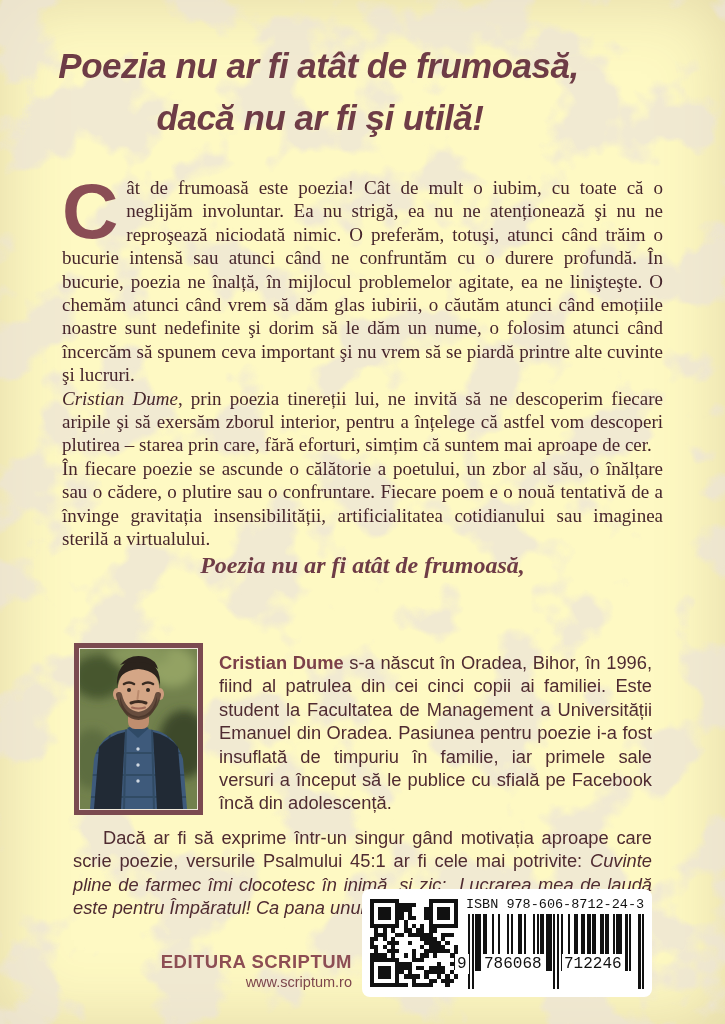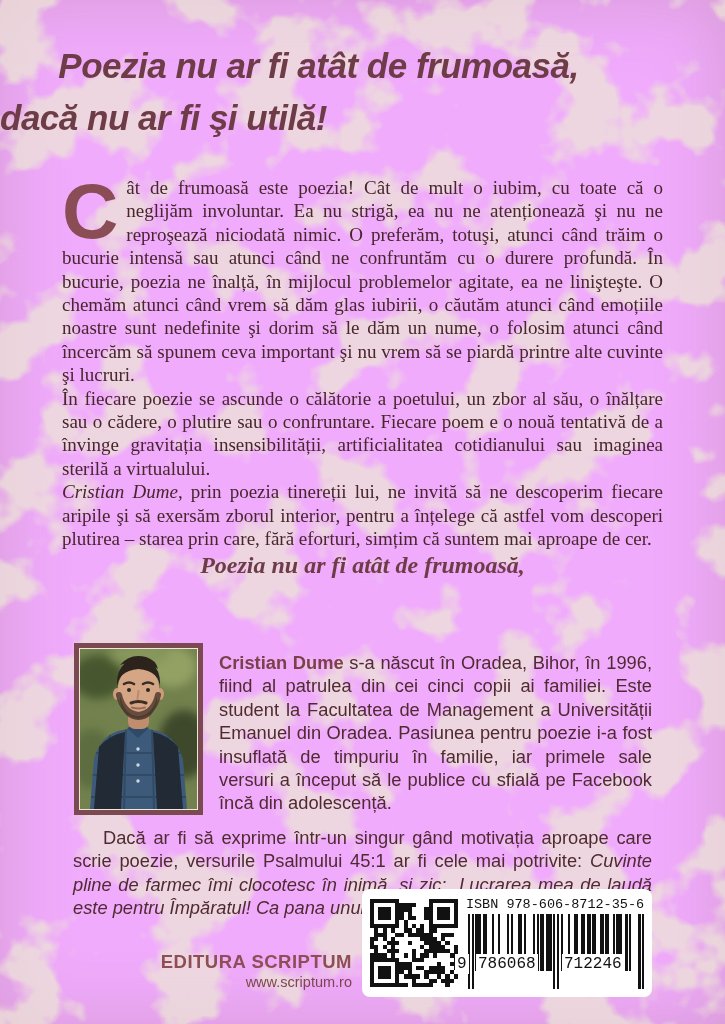--- a/index.html
+++ b/index.html
@@ -1,30 +1,30 @@
 <!DOCTYPE html>
 <html><head>
 <meta charset="utf-8">
 <style>
   html,body{margin:0;padding:0;background:#888;}
   .cover{
     position:relative; width:725px; height:1024px; margin:0 auto;
-    background:#f0abfc; overflow:hidden;
+    background:#fef9c3; overflow:hidden;
     font-family:"Liberation Serif", serif;
     box-shadow: inset 0 0 70px rgba(122,94,62,.22);
   }
   .texture{position:absolute; inset:0; width:725px; height:1024px; pointer-events:none;}
   .layer{position:absolute;}
 
   
   .headline{position:absolute; top:46px; left:0; right:0; color:#6e3c46;
     font-family:"Liberation Sans", sans-serif; font-weight:bold; font-style:italic;
     font-size:35px; letter-spacing:-0.5px;}
   .headline .l1{text-align:center; padding-right:88px;}
-  .headline .l2{text-align:left; padding-right:85px; margin-top:12px;}
+  .headline .l2{text-align:center; padding-right:85px; margin-top:12px;}
 
   
   .bodycopy{position:absolute; top:176px; left:62px; width:601px;
     color:#47262c; font-size:19px; line-height:23.4px; text-align:justify;}
   .bodycopy p{margin:0;}
   .dropcap{float:left; color:#8a4d55; font-family:"Liberation Sans", sans-serif;
     font-weight:bold; font-size:78px; line-height:62px; padding:4px 8px 0 0;}
   .serif-italic{font-style:italic;}
 
   
@@ -78,22 +78,22 @@
     <rect x="0" y="0" width="725" height="1024" filter="url(#mottle)" opacity="0.75"></rect>
   </svg>
 
   <div class="headline layer">
     <div class="l1">Poezia nu ar fi atât de frumoasă,</div>
     <div class="l2">dacă nu ar fi şi utilă!</div>
   </div>
 
   <div class="bodycopy layer">
     <p><span class="dropcap">C</span><span>ât de frumoasă este poezia! Cât de mult o iubim, cu toate că o neglijăm involuntar. Ea nu strigă, ea nu ne atenționează şi nu ne reproşează niciodată nimic. O preferăm, totuşi, atunci când trăim o bucurie intensă sau atunci când ne confruntăm cu o durere profundă. În bucurie, poezia ne înalță, în mijlocul problemelor agitate, ea ne linişteşte. O chemăm atunci când vrem să dăm glas iubirii, o căutăm atunci când emoțiile noastre sunt nedefinite şi dorim să le dăm un nume, o folosim atunci când încercăm să spunem ceva important şi nu vrem să se piardă printre alte cuvinte şi lucruri.</span></p>
+    <p><span class="serif-italic">Cristian Dume</span><span>, prin poezia tinereții lui, ne invită să ne descoperim fiecare aripile şi să exersăm zborul interior, pentru a înțelege că astfel vom descoperi plutirea – starea prin care, fără eforturi, simțim că suntem mai aproape de cer.</span></p>
     <p><span>În fiecare poezie se ascunde o călătorie a poetului, un zbor al său, o înălțare sau o cădere, o plutire sau o confruntare. Fiecare poem e o nouă tentativă de a învinge gravitația insensibilității, artificialitatea cotidianului sau imaginea sterilă a virtualului.</span></p>
-    <p><span class="serif-italic">Cristian Dume</span><span>, prin poezia tinereții lui, ne invită să ne descoperim fiecare aripile şi să exersăm zborul interior, pentru a înțelege că astfel vom descoperi plutirea – starea prin care, fără eforturi, simțim că suntem mai aproape de cer.</span></p>
   </div>
 
   <div class="quote layer">
     <div>Poezia nu ar fi atât de frumoasă,</div>
   </div>
 
   <div class="bio layer">
     <div class="photo-frame">
       <svg width="117" height="160" viewBox="0 0 117 160">
         <defs>
@@ -592,21 +592,21 @@
         <div class="on"></div>
         <div class="on"></div>
         <div></div>
         <div></div>
         <div></div>
         <div class="on"></div>
         <div></div>
         <div></div>
       </div>
     <div class="ean">
-      <div class="isbn-label">ISBN 978-606-8712-35-6</div>
+      <div class="isbn-label">ISBN 978-606-8712-24-3</div>
       <div class="bars" id="ean-bars">
           <span style="left: 0px; width: 2.15263px; height: 75px;"></span>
           <span style="left: 3.70526px; width: 2.15263px; height: 75px;"></span>
           <span style="left: 7.41053px; width: 2.15263px; height: 57px;"></span>
           <span style="left: 9.26316px; width: 2.15263px; height: 57px;"></span>
           <span style="left: 11.1158px; width: 2.15263px; height: 57px;"></span>
           <span style="left: 14.8211px; width: 2.15263px; height: 57px;"></span>
           <span style="left: 16.6737px; width: 2.15263px; height: 57px;"></span>
           <span style="left: 24.0842px; width: 2.15263px; height: 57px;"></span>
           <span style="left: 29.6421px; width: 2.15263px; height: 57px;"></span>
@@ -642,19 +642,19 @@
           <span style="left: 148.211px; width: 2.15263px; height: 57px;"></span>
           <span style="left: 150.063px; width: 2.15263px; height: 57px;"></span>
           <span style="left: 151.916px; width: 2.15263px; height: 57px;"></span>
           <span style="left: 157.474px; width: 2.15263px; height: 57px;"></span>
           <span style="left: 161.179px; width: 2.15263px; height: 57px;"></span>
           <span style="left: 170.442px; width: 2.15263px; height: 75px;"></span>
           <span style="left: 174.147px; width: 2.15263px; height: 75px;"></span>
         </div>
       <div class="ean-digits">
         <span class="d" style="left:-9px;">9</span>
-        <span class="d" style="left:12px;text-align:right;">786068</span>
+        <span class="d" style="left:18px;text-align:right;">786068</span>
         <span class="d" style="left:98px;">712246</span>
       </div>
     </div>
   </div>
 
 </div>
 
 </body></html>

